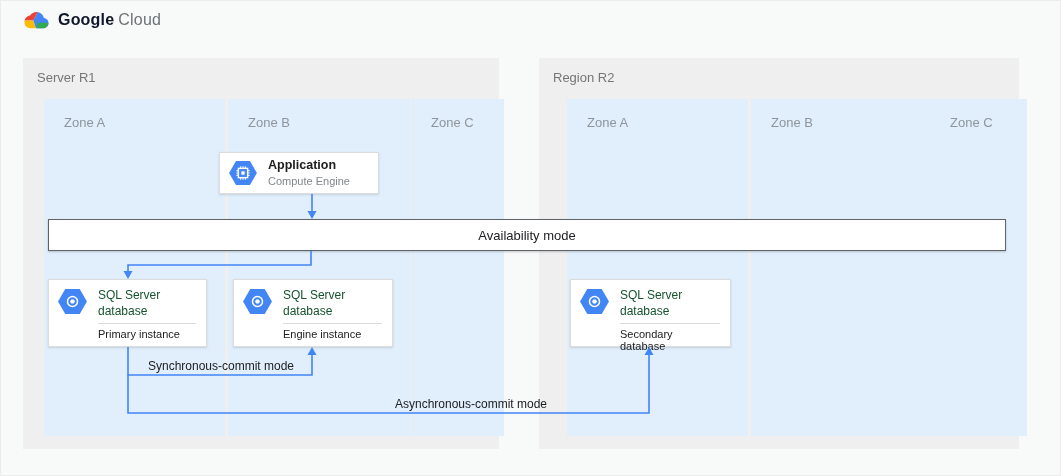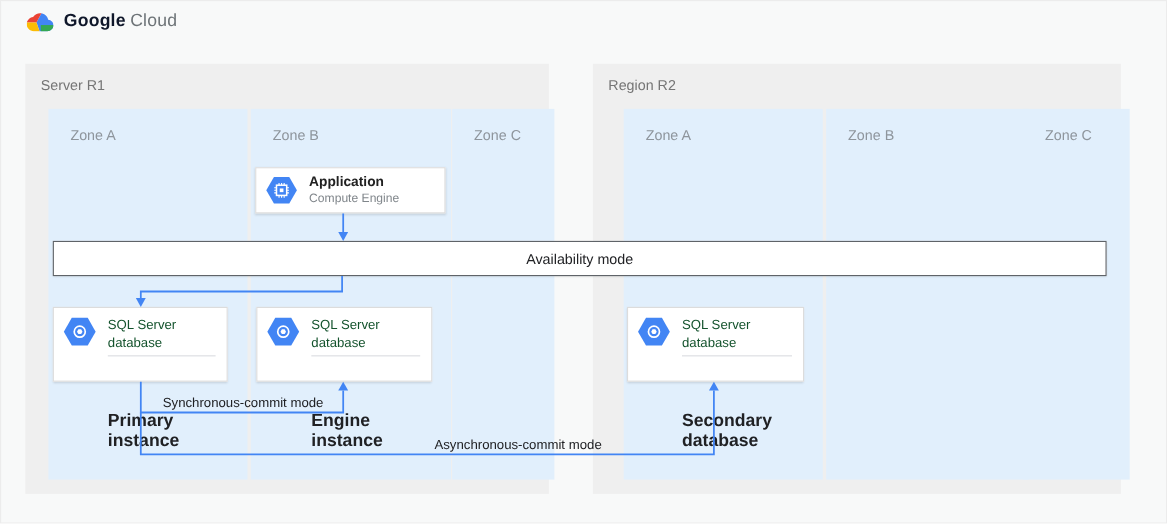--- a/index.html
+++ b/index.html
@@ -26,32 +26,32 @@
   .r1-zone-c{left:388px;width:77px;}
   .r2-zone-a{left:28px;width:165px;}
   .r2-zone-b{left:212px;width:168px;}
   .r2-zone-c{left:391px;width:81px;}
   
   .card{
     position:absolute;background:#fff;border:1px solid #dcdcdc;
     box-shadow:0 1px 2px rgba(60,64,67,.18);box-sizing:border-box;
     display:flex;align-items:flex-start;z-index:5;
   }
-  .app-card{left:231px;top:151px;width:173px;height:42px;padding:6px 8px;align-items:center;}
+  .app-card{left:218px;top:151px;width:160px;height:42px;padding:6px 8px;align-items:center;}
   .hex-icon{flex:0 0 auto;margin-right:10px;display:flex;}
   .card-text{display:flex;flex-direction:column;min-width:0;flex:1;}
   .card-title{font-size:12.5px;font-weight:700;color:#212121;line-height:1.25;}
   .card-sub{font-size:11px;color:#80868b;line-height:1.3;}
   .sql-card{top:278px;height:68px;padding:8px 10px 6px 8px;}
   .sql-primary{left:47px;width:159px;}
   .sql-standby{left:232px;width:160px;}
   .sql-secondary{left:569px;width:161px;}
   .sql-title{font-size:12px;color:#14532d;line-height:1.3;width:72px;}
   .sql-divider{border:none;border-top:1px solid #dadce0;margin:4px 0 4px 0;width:100%;}
-  .sql-sub{font-size:16px;color:#202124;font-weight:700;margin-top:46px;}
+  .sql-sub{font-size:11px;color:#202124;font-weight:400;}
   
   .availability-bar{
     position:absolute;left:47px;top:218px;width:958px;height:32px;
     background:#fff;border:1.5px solid #5f6368;box-sizing:border-box;
     display:flex;align-items:center;justify-content:center;z-index:4;
     box-shadow:0 1px 2px rgba(0,0,0,.2);
   }
   .availability-label{font-size:13px;color:#202124;}
   
   .overlay{position:absolute;left:0;top:0;z-index:8;pointer-events:none;}

